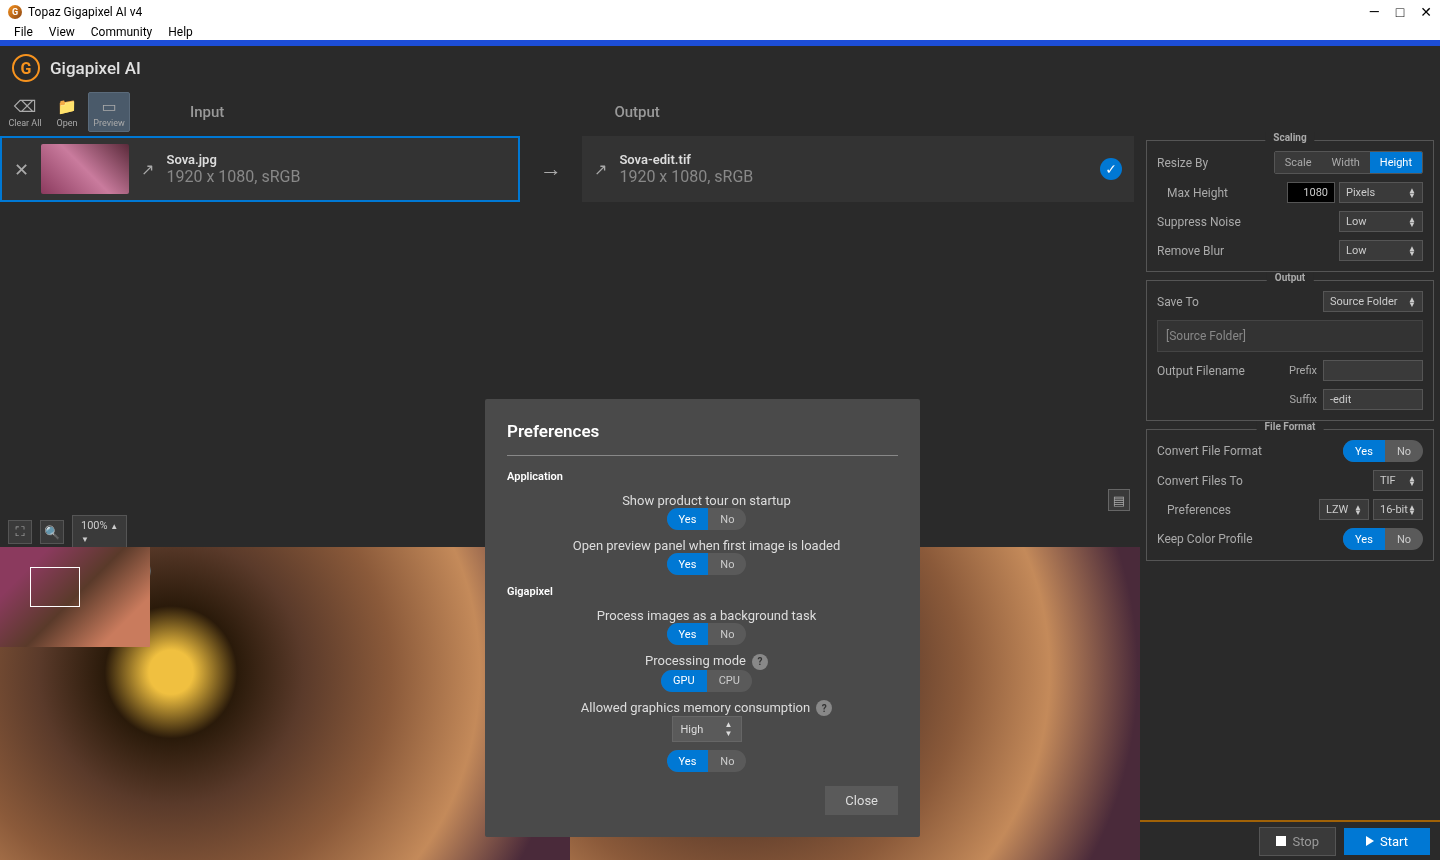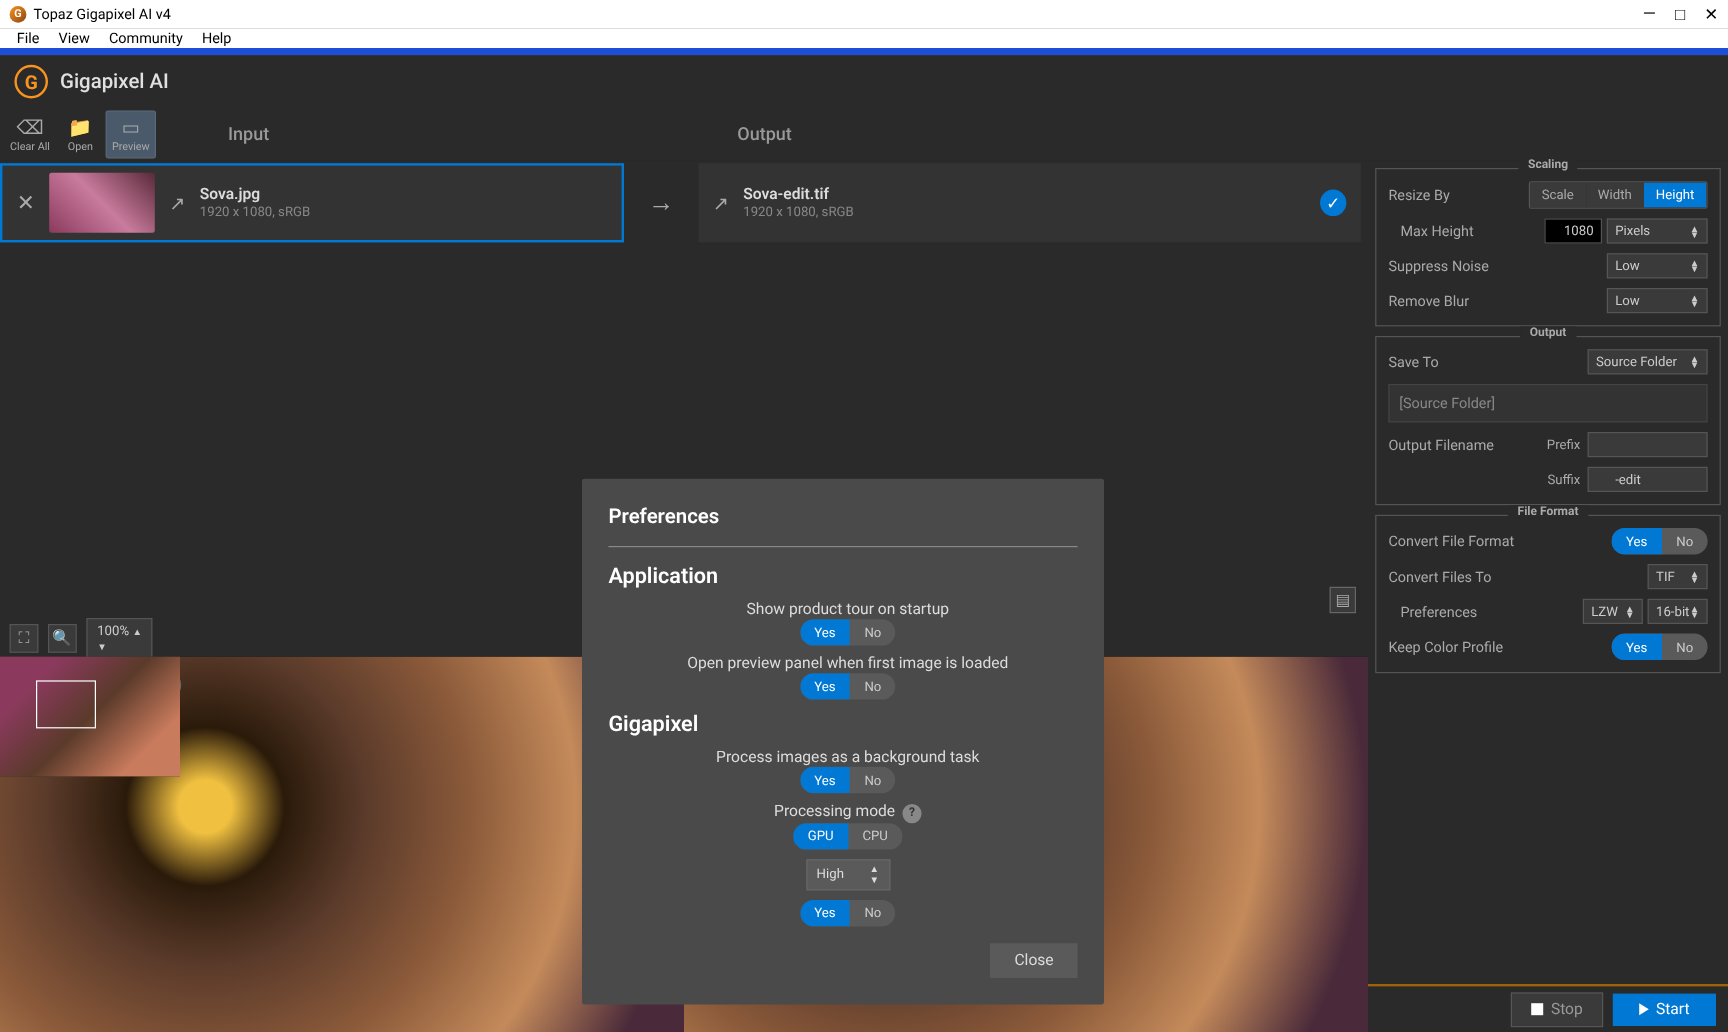--- a/index.html
+++ b/index.html
@@ -21,60 +21,60 @@
 .main-area{display:flex;height:calc(100% - 134px);}
 .left-panel{flex:1;display:flex;flex-direction:column;position:relative;}
 .right-panel{width:300px;background:#2a2a2a;padding:6px;display:flex;flex-direction:column;gap:8px;}
 .file-row{height:70px;display:flex;align-items:center;background:#2a2a2a;}
 .file-input{width:520px;height:66px;border:2px solid #0078d4;background:#333;display:flex;align-items:center;padding:0 12px;gap:12px;}
 .close-x{color:#aaa;font-size:18px;cursor:pointer;}
 .thumb{width:88px;height:50px;background:linear-gradient(45deg,#8b3a5e,#c97b9d,#5a2a3a);border-radius:2px;}
 .export-icon{color:#aaa;font-size:16px;}
 .file-info{color:#ddd;}
 .file-name{font-size:13px;font-weight:600;}
-.file-meta{font-size:11px;color:#888;}
+.file-meta{font-size:16px;color:#888;}
 .arrow{margin:0 20px;color:#aaa;font-size:22px;}
 .file-output{flex:1;height:66px;background:#333;display:flex;align-items:center;padding:0 12px;gap:12px;margin-right:6px;}
 .check-circle{width:22px;height:22px;background:#0078d4;border-radius:50%;display:flex;align-items:center;justify-content:center;color:#fff;margin-left:auto;font-size:14px;}
 .preview-controls{height:30px;background:#2a2a2a;display:flex;align-items:center;padding:0 8px;gap:8px;margin-top:auto;position:relative;z-index:1;}
 .pc-btn{width:24px;height:24px;background:#3a3a3a;border:1px solid #555;display:flex;align-items:center;justify-content:center;cursor:pointer;color:#aaa;}
 .zoom-select{background:#3a3a3a;border:1px solid #555;color:#ccc;padding:3px 8px;font-size:11px;}
 .preview-split{flex:1;display:flex;position:relative;background:#1a1a1a;overflow:hidden;}
 .preview-nav{position:absolute;top:0;left:0;width:150px;height:100px;background:rgba(40,40,40,0.8);z-index:5;}
 .nav-thumb{width:100%;height:100%;background:linear-gradient(135deg,#8b3a5e 20%,#5a3a2a 50%,#c97b5d 80%);position:relative;}
 .nav-rect{position:absolute;top:20px;left:30px;width:50px;height:40px;border:1px solid #fff;}
 .preview-half{flex:1;background:radial-gradient(circle at 30% 40%,#f0c040 5%,#2a1a0a 15%,#5a3a2a 30%,#8b5a3a 50%,#c48a5a 70%,#4a2a3a 90%);position:relative;}
 .preview-half:first-child{border-right:1px solid #444;}
 .original-badge{position:absolute;top:12px;left:80px;background:#3a3a3a;border:1px solid #666;border-radius:14px;padding:4px 14px;color:#ccc;font-size:12px;}
 .view-toggle{position:absolute;right:10px;top:-28px;width:22px;height:22px;background:#3a3a3a;border:1px solid #666;color:#aaa;display:flex;align-items:center;justify-content:center;}
 .dialog{position:absolute;top:265px;left:485px;width:435px;background:#4a4a4a;padding:22px;z-index:100;border-radius:2px;}
 .dialog-title{color:#fff;font-size:17px;font-weight:600;margin-bottom:14px;}
 .dialog-hr{border:none;border-top:1px solid #888;margin-bottom:14px;}
-.dialog-section{color:#fff;font-size:18px;font-weight:600;margin-bottom:10px;margin-top:10px;}
+.dialog-section{color:#fff;font-size:11px;font-weight:600;margin-bottom:10px;margin-top:10px;}
 .dialog-row{display:flex;align-items:center;margin-bottom:8px;padding-left:8px;flex-direction:column;}
 .dialog-label{color:#ddd;font-size:13px;flex:1;}
 .help-icon{width:16px;height:16px;background:#888;border-radius:50%;color:#333;display:inline-flex;align-items:center;justify-content:center;font-size:10px;font-weight:bold;margin-left:6px;}
 .toggle{display:flex;background:#5a5a5a;border-radius:11px;overflow:hidden;height:22px;}
 .toggle span{padding:3px 12px;font-size:11px;cursor:pointer;display:flex;align-items:center;}
 .toggle .on{background:#0078d4;color:#fff;}
 .toggle .off{color:#ccc;}
 .dropdown{background:#5a5a5a;border:1px solid #666;color:#ddd;padding:3px 8px;font-size:11px;width:70px;display:flex;justify-content:space-between;align-items:center;}
 .close-btn{margin-top:14px;margin-left:auto;background:#5a5a5a;border:none;color:#ddd;padding:7px 20px;cursor:pointer;display:block;font-size:13px;}
 .panel-group{border:1px solid #555;position:relative;padding:10px;background:#2a2a2a;}
 .panel-title{position:absolute;top:-9px;left:50%;transform:translateX(-50%);background:#2a2a2a;padding:0 8px;color:#aaa;font-size:10px;font-weight:700;}
 .panel-row{display:flex;align-items:center;margin-bottom:8px;}
 .panel-label{color:#aaa;font-size:12px;flex:1;}
 .seg-btns{display:flex;border:1px solid #555;border-radius:2px;overflow:hidden;}
 .seg{padding:4px 10px;font-size:11px;background:#3a3a3a;color:#aaa;cursor:pointer;}
 .seg.active{background:#0078d4;color:#fff;}
 .num-input{width:48px;background:#000000;border:1px solid #555;color:#ccc;padding:3px 6px;font-size:11px;text-align:right;margin-right:4px;}
 .sel{background:#3a3a3a;border:1px solid #555;color:#ccc;padding:3px 6px;font-size:11px;display:flex;justify-content:space-between;align-items:center;min-width:84px;}
 .sel .updown{font-size:8px;line-height:5px;}
 .path-box{background:#333;border:1px solid #444;padding:8px;color:#888;font-size:12px;margin-bottom:8px;}
-.text-input{background:#3a3a3a;border:1px solid #555;color:#ccc;padding:3px 22px;font-size:11px;width:100px;}
+.text-input{background:#3a3a3a;border:1px solid #555;color:#ccc;padding:3px 6px;font-size:11px;width:100px;}
 .bottom-bar{position:absolute;bottom:0;right:0;width:300px;height:40px;background:#2a2a2a;display:flex;align-items:center;justify-content:flex-end;gap:8px;padding:0 10px;border-top:2px solid #a16207;}
 .stop-btn{background:#3a3a3a;border:1px solid #555;color:#999;padding:6px 16px;display:flex;align-items:center;gap:6px;cursor:pointer;}
 .stop-sq{width:10px;height:10px;background:#fff;}
 .start-btn{background:#0078d4;border:none;color:#fff;padding:6px 22px;display:flex;align-items:center;gap:6px;cursor:pointer;}
 .play-tri{width:0;height:0;border-left:8px solid #fff;border-top:5px solid transparent;border-bottom:5px solid transparent;}
 </style>
 </head>
 <body>
 
 <div class="titlebar">
@@ -187,20 +187,21 @@
           </div>
       </div>
       <div class="dialog-row">
         <span class="dialog-label"><span>Processing mode</span><span class="help-icon">?</span></span>
         <div class="toggle">
             <span class="on">GPU</span>
             <span class="off">CPU</span>
           </div>
       </div>
       <div class="dialog-row">
+        <span class="dialog-label"><span>Allowed graphics memory consumption</span><span class="help-icon">?</span></span>
         <div class="dropdown">
             <span>High</span>
             <span style="font-size:8px">▲<br>▼</span>
           </div>
       </div>
       <div class="dialog-row">
         <div class="toggle">
             <span class="on">Yes</span>
             <span class="off">No</span>
           </div>

